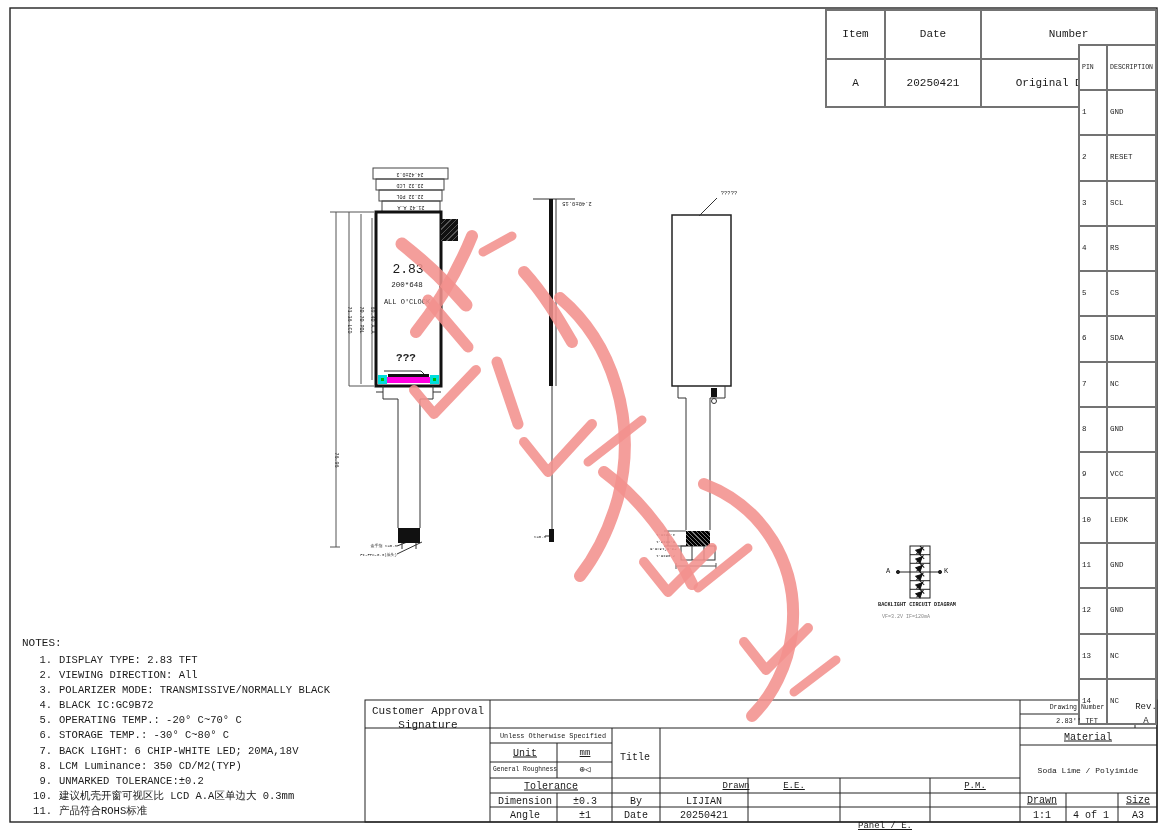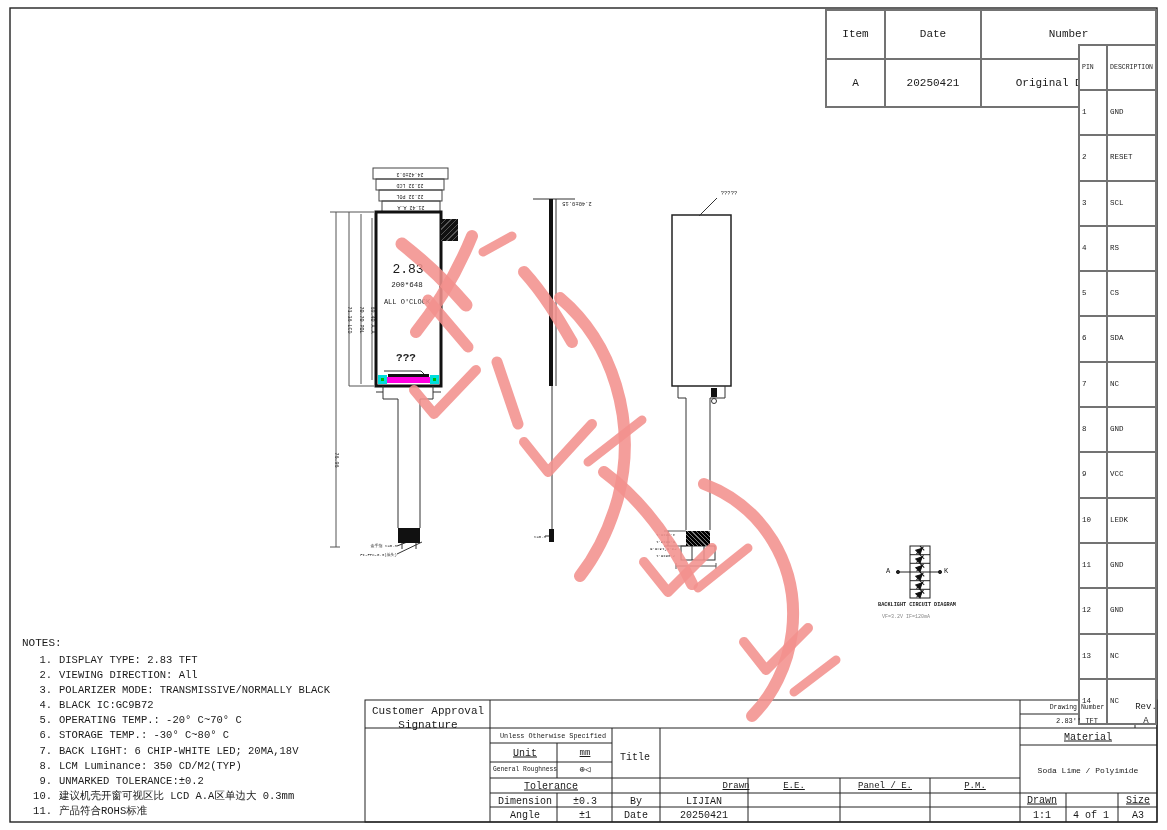--- a/index.html
+++ b/index.html
@@ -313,21 +313,21 @@
   <div class="lbl" style="left:428px;top:725px;font-size:11px;">Signature</div>
   <div class="lbl" style="left:553px;top:736px;font-size:6.8px;">Unless Otherwise Specified</div>
   <div class="lbl uline" style="left:525px;top:753px;font-size:10px;">Unit</div>
   <div class="lbl uline" style="left:585px;top:753px;font-size:9px;">mm</div>
   <div class="lbl" style="left:525px;top:769px;font-size:6.3px;">General Roughness</div>
   <div class="lbl" style="left:585px;top:769px;font-size:9px;">⊕◁</div>
   <div class="lbl" style="left:635px;top:757px;font-size:10px;">Title</div>
   <div class="lbl uline" style="left:551px;top:786px;font-size:10px;">Tolerance</div>
   <div class="lbl uline" style="left:704px;top:786px;font-size:9px;margin-left:32px;">Drawn</div>
   <div class="lbl uline" style="left:794px;top:786px;font-size:9px;">E.E.</div>
-  <div class="lbl uline" style="left:885px;top:786px;font-size:9px;">Panel / E.</div>
+  <div class="lbl uline" style="left:885px;top:826px;font-size:9px;">Panel / E.</div>
   <div class="lbl uline" style="left:975px;top:786px;font-size:9px;">P.M.</div>
   <div class="lbl" style="left:525px;top:801px;font-size:10px;">Dimension</div>
   <div class="lbl" style="left:585px;top:801px;font-size:10px;">±0.3</div>
   <div class="lbl" style="left:636px;top:801px;font-size:10px;">By</div>
   <div class="lbl" style="left:704px;top:801px;font-size:10px;">LIJIAN</div>
   <div class="lbl" style="left:525px;top:815px;font-size:10px;">Angle</div>
   <div class="lbl" style="left:585px;top:815px;font-size:10px;">±1</div>
   <div class="lbl" style="left:636px;top:815px;font-size:10px;">Date</div>
   <div class="lbl" style="left:704px;top:815px;font-size:10px;">20250421</div>
   <div class="lbl" style="left:1077px;top:707px;font-size:6.5px;">Drawing Number</div>

